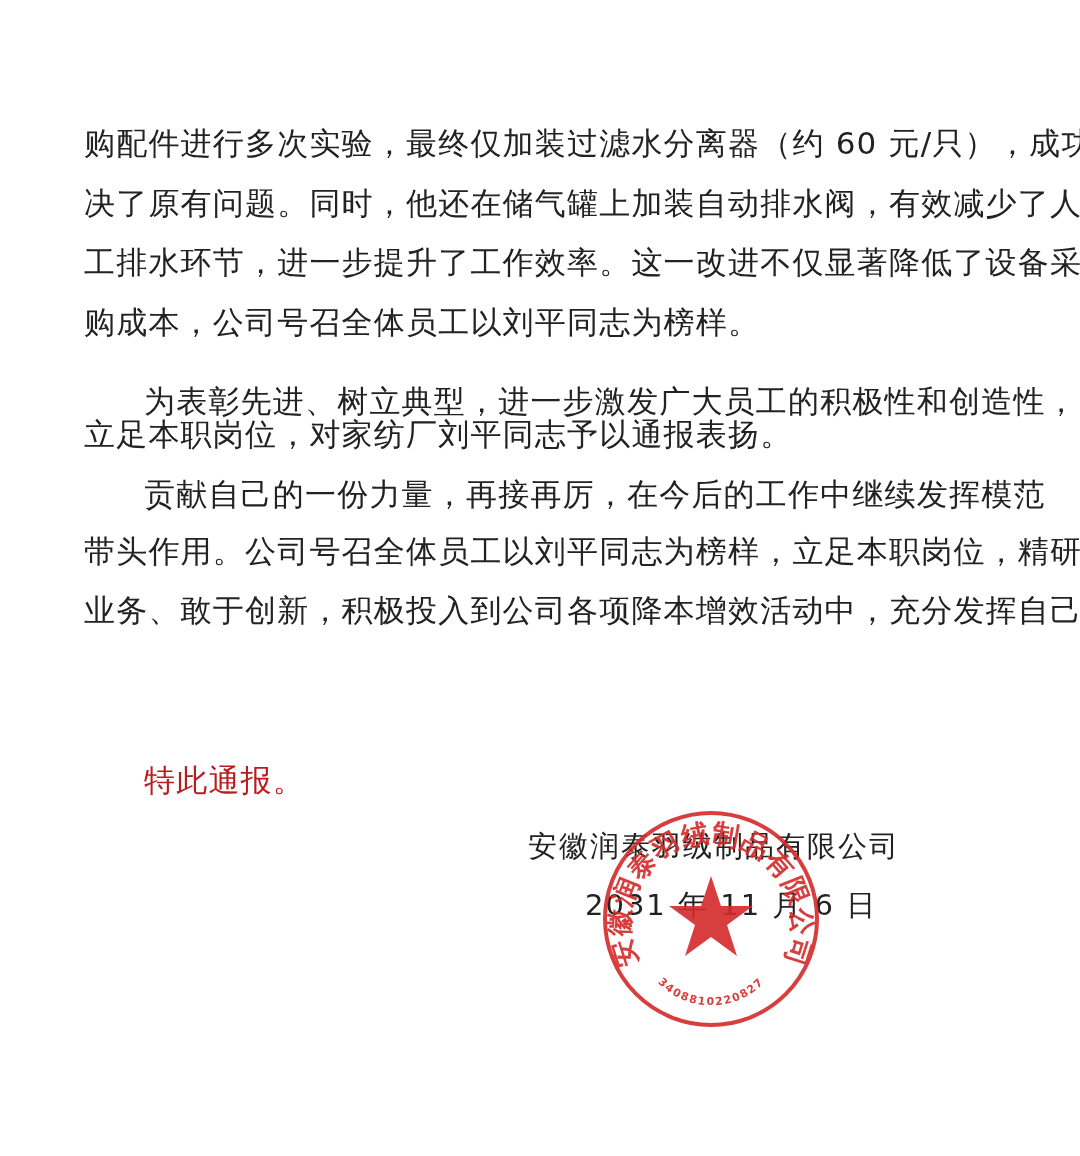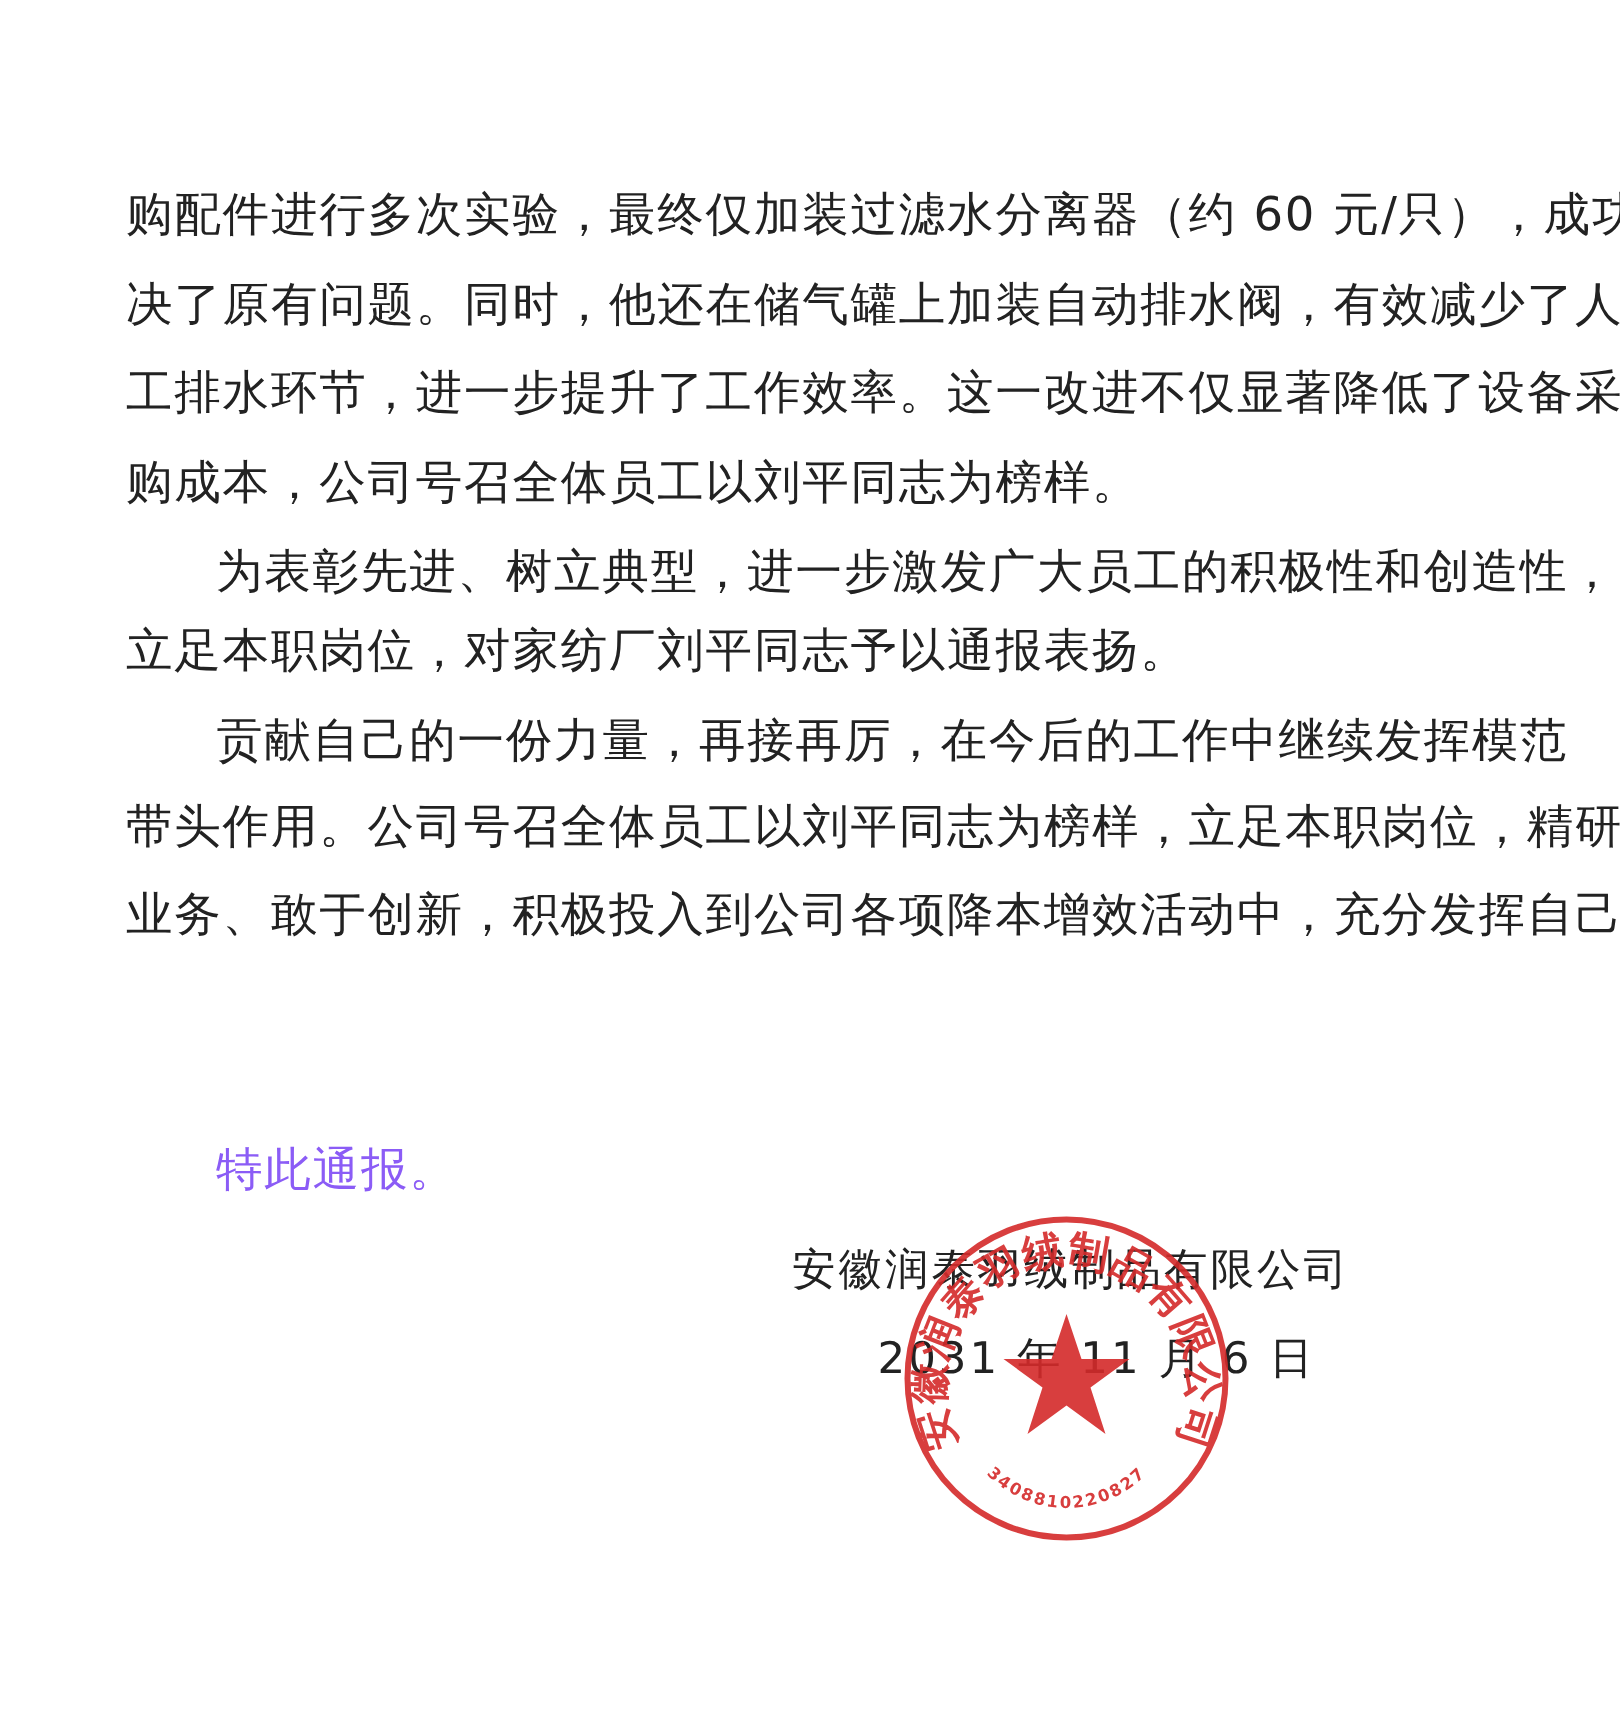--- a/index.html
+++ b/index.html
@@ -25,39 +25,39 @@
     .sig-company {
       position: absolute; left: 528px; top: 826px;
       font-size: 29px; line-height: 40px; letter-spacing: 2px;
       white-space: nowrap; color: #222; z-index: 2;
     }
     .sig-date {
       position: absolute; left: 585px; top: 885px;
       font-size: 29px; line-height: 40px; letter-spacing: 2px;
       white-space: nowrap; color: #222; z-index: 2;
     }
-    .closing { position: absolute; left: 144px; top: 760px; font-size: 31px; line-height: 40px; letter-spacing: 1.2px; color: #8b5cf6; }
+    .closing { position: absolute; left: 144px; top: 760px; font-size: 31px; line-height: 40px; letter-spacing: 1.2px; color: #b91c1c; }
     .seal {
       position: absolute; left: 600px; top: 808px;
       width: 222px; height: 222px;
       z-index: 3;
       opacity: 0.9;
     }
   </style>
 </head>
 <body>
 
 <div class="page">
 
   <div class="line" style="top:123px">购配件进行多次实验，最终仅加装过滤水分离器（约 60 元/只），成功解</div>
   <div class="line" style="top:183px">决了原有问题。同时，他还在储气罐上加装自动排水阀，有效减少了人</div>
   <div class="line" style="top:242px">工排水环节，进一步提升了工作效率。这一改进不仅显著降低了设备采</div>
   <div class="line" style="top:302px">购成本，公司号召全体员工以刘平同志为榜样。</div>
 
-  <div class="line indent" style="top:361px">为表彰先进、树立典型，进一步激发广大员工的积极性和创造性，</div>
+  <div class="line indent" style="top:381px">为表彰先进、树立典型，进一步激发广大员工的积极性和创造性，</div>
   <div class="line" style="top:414px">立足本职岗位，对家纺厂刘平同志予以通报表扬。</div>
 
   <div class="line indent" style="top:474px">贡献自己的一份力量，再接再厉，在今后的工作中继续发挥模范</div>
   <div class="line" style="top:531px">带头作用。公司号召全体员工以刘平同志为榜样，立足本职岗位，精研</div>
   <div class="line" style="top:590px">业务、敢于创新，积极投入到公司各项降本增效活动中，充分发挥自己</div>
 
   <div class="closing">特此通报。</div>
 
   <div class="sig-company">安徽润泰羽绒制品有限公司</div>
   <div class="sig-date">2031 年 11 月 6 日</div>

